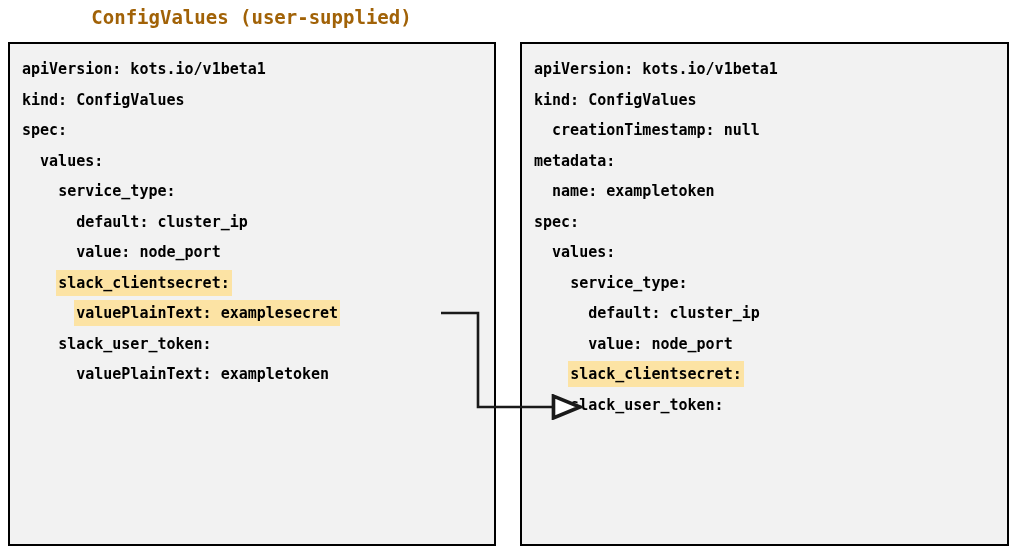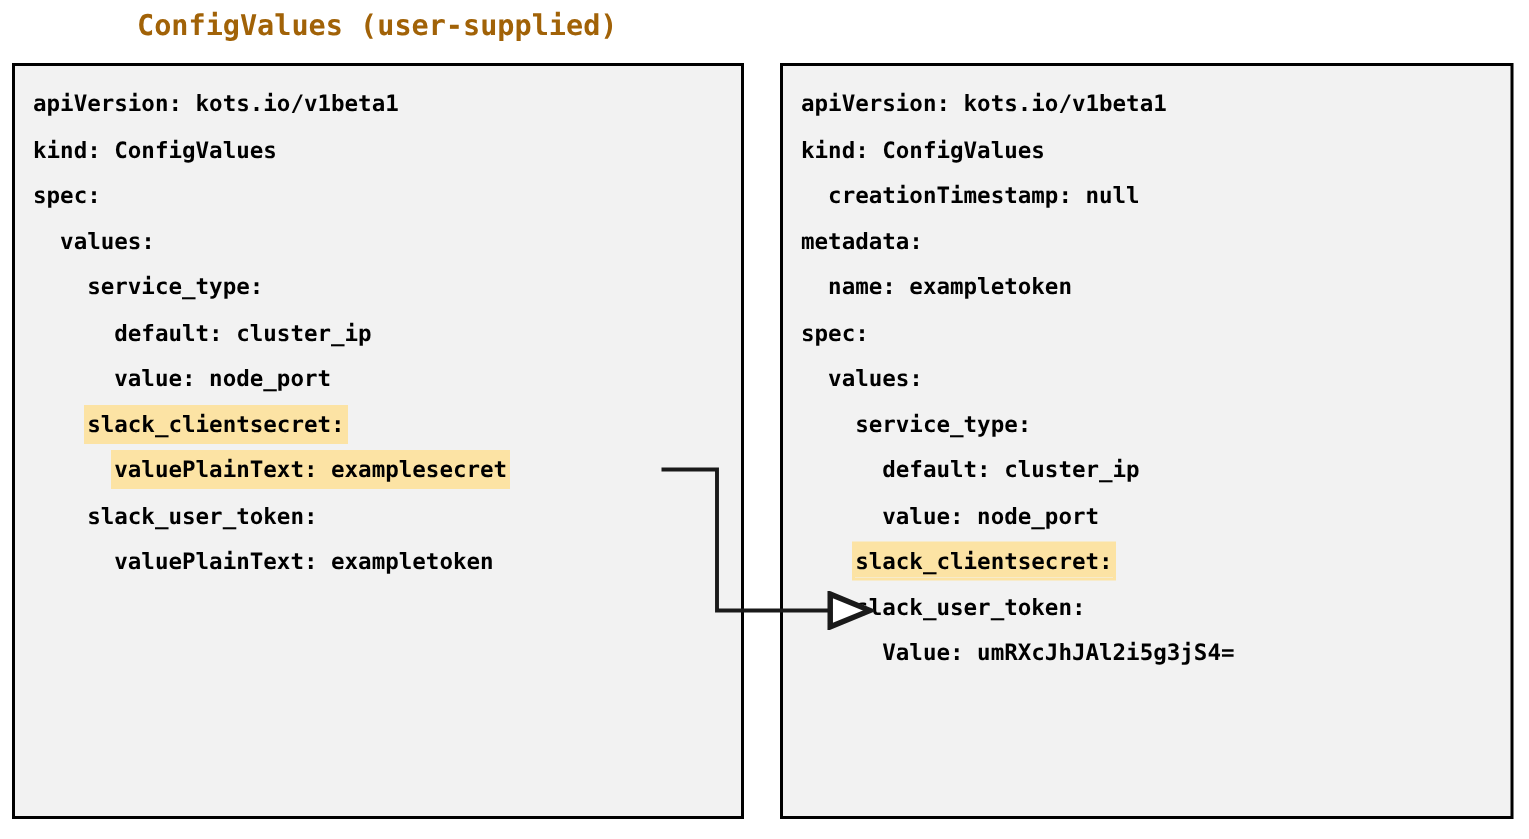--- a/index.html
+++ b/index.html
@@ -113,21 +113,20 @@
         <div class="code-line"><span>  </span><span class="seg">creationTimestamp: null</span></div>
         <div class="code-line"><span class="seg">metadata:</span></div>
         <div class="code-line"><span>  </span><span class="seg">name: exampletoken</span></div>
         <div class="code-line"><span class="seg">spec:</span></div>
         <div class="code-line"><span>  </span><span class="seg">values:</span></div>
         <div class="code-line"><span>    </span><span class="seg">service_type:</span></div>
         <div class="code-line"><span>      </span><span class="seg">default: cluster_ip</span></div>
         <div class="code-line"><span>      </span><span class="seg">value: node_port</span></div>
         <div class="code-line hl"><span>    </span><span class="seg">slack_clientsecret:</span></div>
         <div class="code-line"><span>    </span><span class="seg">slack_user_token:</span></div>
-        <div class="code-line"><span>      </span><span class="seg">Value: umRXcJhJAl2i5g3jS4=</span></div>
       </div>
   </div>
 </div>
 
 <svg class="connector" viewBox="0 0 1019 559">
   <defs>
     <marker id="openArrow" viewBox="0 0 12 10" refX="11" refY="5" markerWidth="12" markerHeight="10" orient="auto-start-reverse">
       <path d="M 0.8 0.8 L 11 5 L 0.8 9.2 Z" fill="#ffffff" stroke="#1a1a1a" stroke-width="1.4"></path>
     </marker>
   </defs>

